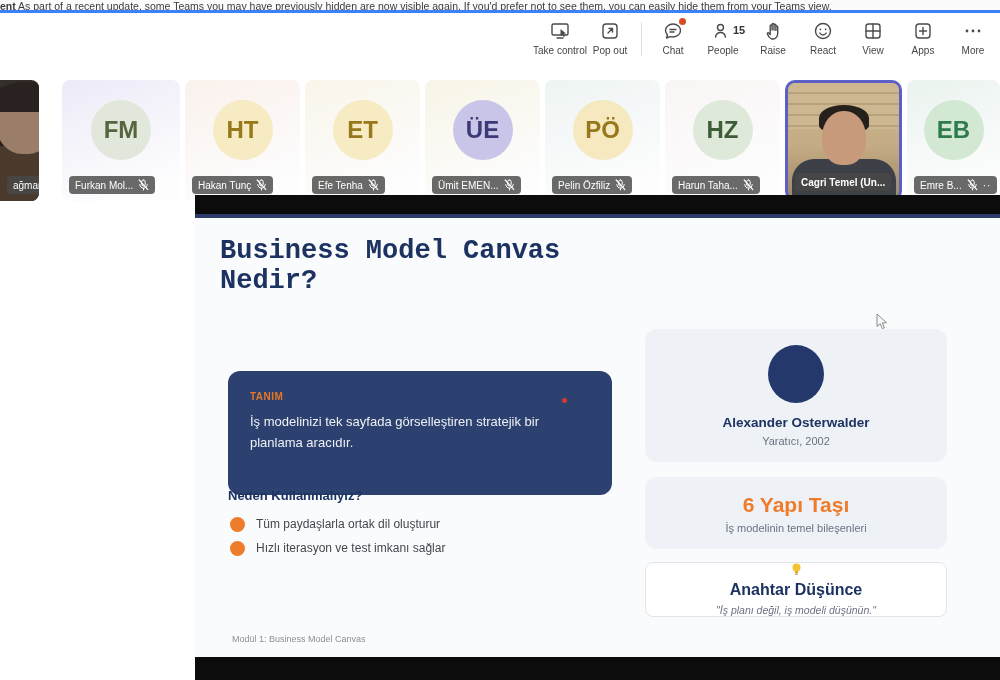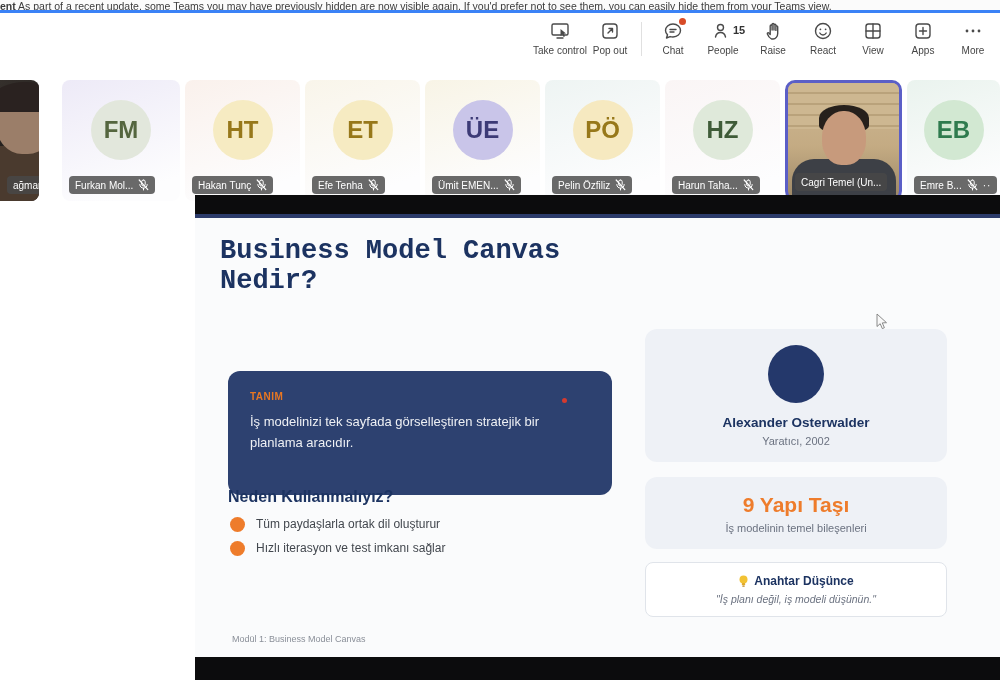--- a/index.html
+++ b/index.html
@@ -39,21 +39,21 @@
                font-size:10px; display:flex; align-items:center; gap:5px;
                padding:0 6px; white-space:nowrap; }
   .tile.video1 { background:linear-gradient(140deg,#35302c 0%,#201c1a 60%,#161311 100%); border-radius:0 8px 8px 0; }
   .v1-head { position:absolute; left:-4px; top:8px; width:58px; height:66px;
              border-radius:50% 50% 45% 45%; background:#9b7e69; }
   .v1-hair { position:absolute; left:-6px; top:2px; width:62px; height:30px;
              border-radius:50% 50% 0 0; background:#2a2220; }
   .v1-body { position:absolute; left:-30px; top:66px; width:120px; height:60px;
              border-radius:24px 24px 0 0; background:#4a3a2e; }
   .tile.video2 { border:3px solid #5b5fc7; border-radius:10px;
-                 background:linear-gradient(180deg,#cdb793 0%,#c4ab83 55%,#9d8867 100%); }
+                 background:linear-gradient(180deg,#cdb793 0%,#c4ab83 55%,#9d8867 100%);font-weight:bold; }
   .v2-wood { position:absolute; top:0; left:0; right:0; height:46px;
              background:repeating-linear-gradient(180deg,#cdb791 0 9px,#b9a27b 9px 11px); }
   .v2-head { position:absolute; left:50%; top:28px; transform:translateX(-50%);
              width:44px; height:54px; border-radius:48% 48% 44% 44%; background:#c79a7c; }
   .v2-hair { position:absolute; left:50%; top:22px; transform:translateX(-50%);
              width:50px; height:26px; border-radius:50% 50% 20% 20%; background:#26201c; }
   .v2-body { position:absolute; left:50%; top:76px; transform:translateX(-50%);
              width:104px; height:46px; border-radius:22px 22px 0 0; background:#3d4046; }
   .pill-dots { font-size:10px; color:#fff; letter-spacing:1px; }
 
@@ -72,42 +72,42 @@
                  font-size:27px; line-height:1.12; color:#1c3361; }
 
   .tanim-box { position:absolute; left:33px; top:149px; width:384px; height:124px;
                background:#2d4170; border-radius:12px; padding:20px 22px; }
   .tanim-label { font-size:10px; font-weight:bold; letter-spacing:0.5px; color:#e87722; }
   .tanim-text { margin-top:9px; width:340px; font-size:13px; line-height:1.65;
                 color:#eef0f4; }
   .tanim-dot { position:absolute; top:27px; right:45px; width:5px; height:5px;
                border-radius:50%; background:#d43a2f; }
 
-  .why-head { position:absolute; left:33px; top:266px; font-size:16px;
+  .why-head { position:absolute; left:33px; top:266px; font-size:13px;
               font-weight:bold; color:#1c3361; }
   .why-list { position:absolute; left:35px; top:290px; }
   .why-row { display:flex; align-items:center; gap:11px; height:24px; }
   .why-bullet { width:15px; height:15px; border-radius:50%; background:#ee7c2b; flex:0 0 auto; }
   .why-text { font-size:12px; color:#42474e; }
 
   .card { position:absolute; left:450px; width:302px; border-radius:12px;
           background:#eef1f6; display:flex; flex-direction:column;
           align-items:center; justify-content:center; text-align:center; }
   .card.creator { top:107px; height:133px; }
   .creator-circle { width:56px; height:58px; border-radius:50%; background:#24386b;
                     margin-bottom:12px; }
   .creator-name { font-size:13.5px; font-weight:bold; color:#1c3361; }
   .creator-sub { font-size:11px; color:#6b7280; margin-top:5px; }
   .card.blocks { top:255px; height:72px; }
   .blocks-title { font-size:21px; font-weight:bold; color:#ee7c2b; }
   .blocks-sub { font-size:11px; color:#6b7280; margin-top:5px; }
   .card.keyidea { top:340px; height:55px; background:#ffffff;
                   border:1px solid #e0e4ea; border-radius:8px; }
-  .keyidea-title { font-size:12px; font-weight:bold; color:#1c3361;
-                   display:flex; align-items:center; gap:5px; }
+  .keyidea-title { font-size:16px; font-weight:bold; color:#1c3361;
+                   display:flex; align-items:center; gap:5px;flex-direction:column; }
   .keyidea-quote { font-size:10.5px; font-style:italic; color:#6b7280; margin-top:5px; }
 
   .slide-footer { position:absolute; left:37px; top:412px; font-size:9px; color:#8a8f98; }
 
   .cursor { position:absolute; left:681px; top:91px; width:12px; height:17px; }
 </style>
 </head>
 <body>
 
 <div class="screen">
@@ -319,21 +319,21 @@
           </div>
         </div>
 
       <div class="card creator">
         <div class="creator-circle"></div>
         <div class="creator-name">Alexander Osterwalder</div>
         <div class="creator-sub">Yaratıcı, 2002</div>
       </div>
 
       <div class="card blocks">
-        <div class="blocks-title">9 Yapı Taşı</div>
+        <div class="blocks-title">6 Yapı Taşı</div>
         <div class="blocks-sub">İş modelinin temel bileşenleri</div>
       </div>
 
       <div class="card keyidea">
         <div class="keyidea-title">
           <svg width="11" height="13" viewBox="0 0 11 13">
               <circle cx="5.5" cy="4.5" r="4" fill="#f2c233"></circle>
               <rect x="3.8" y="8" width="3.4" height="2.2" rx="0.8" fill="#e0a928"></rect>
               <rect x="4.3" y="10.4" width="2.4" height="1.4" rx="0.6" fill="#b9882a"></rect>
             </svg>

